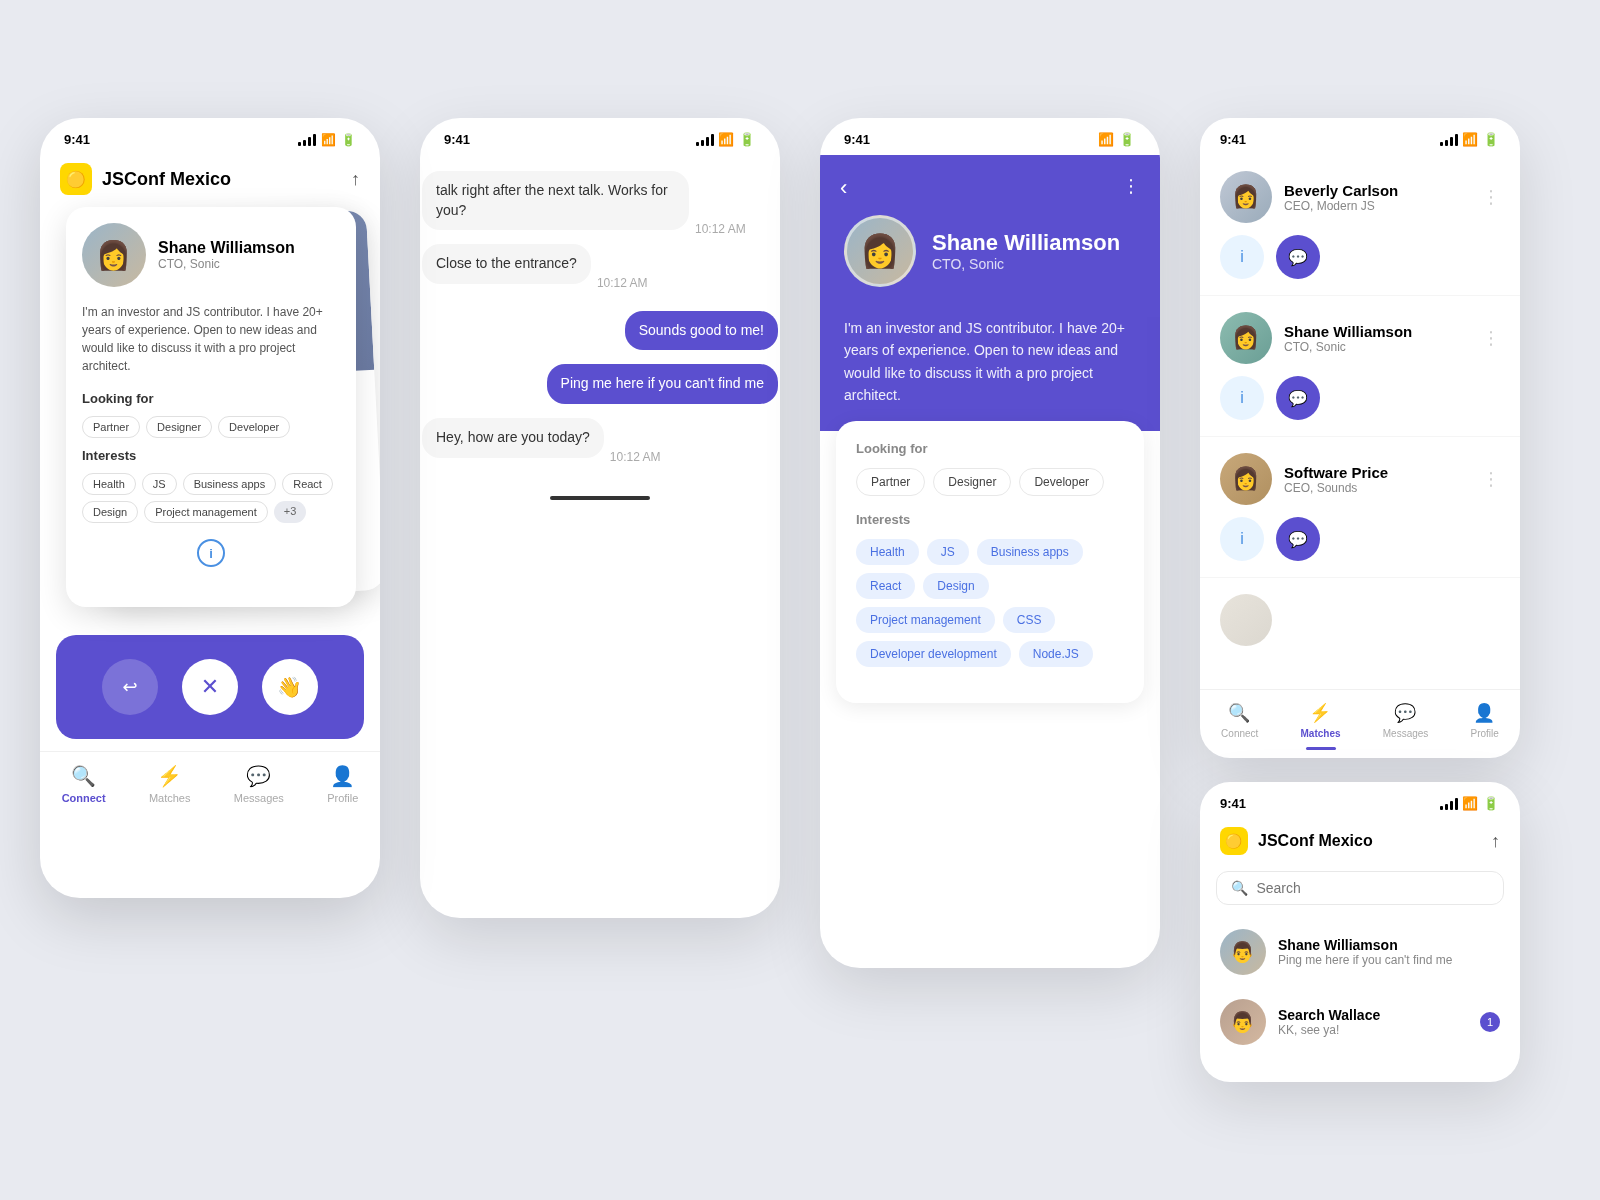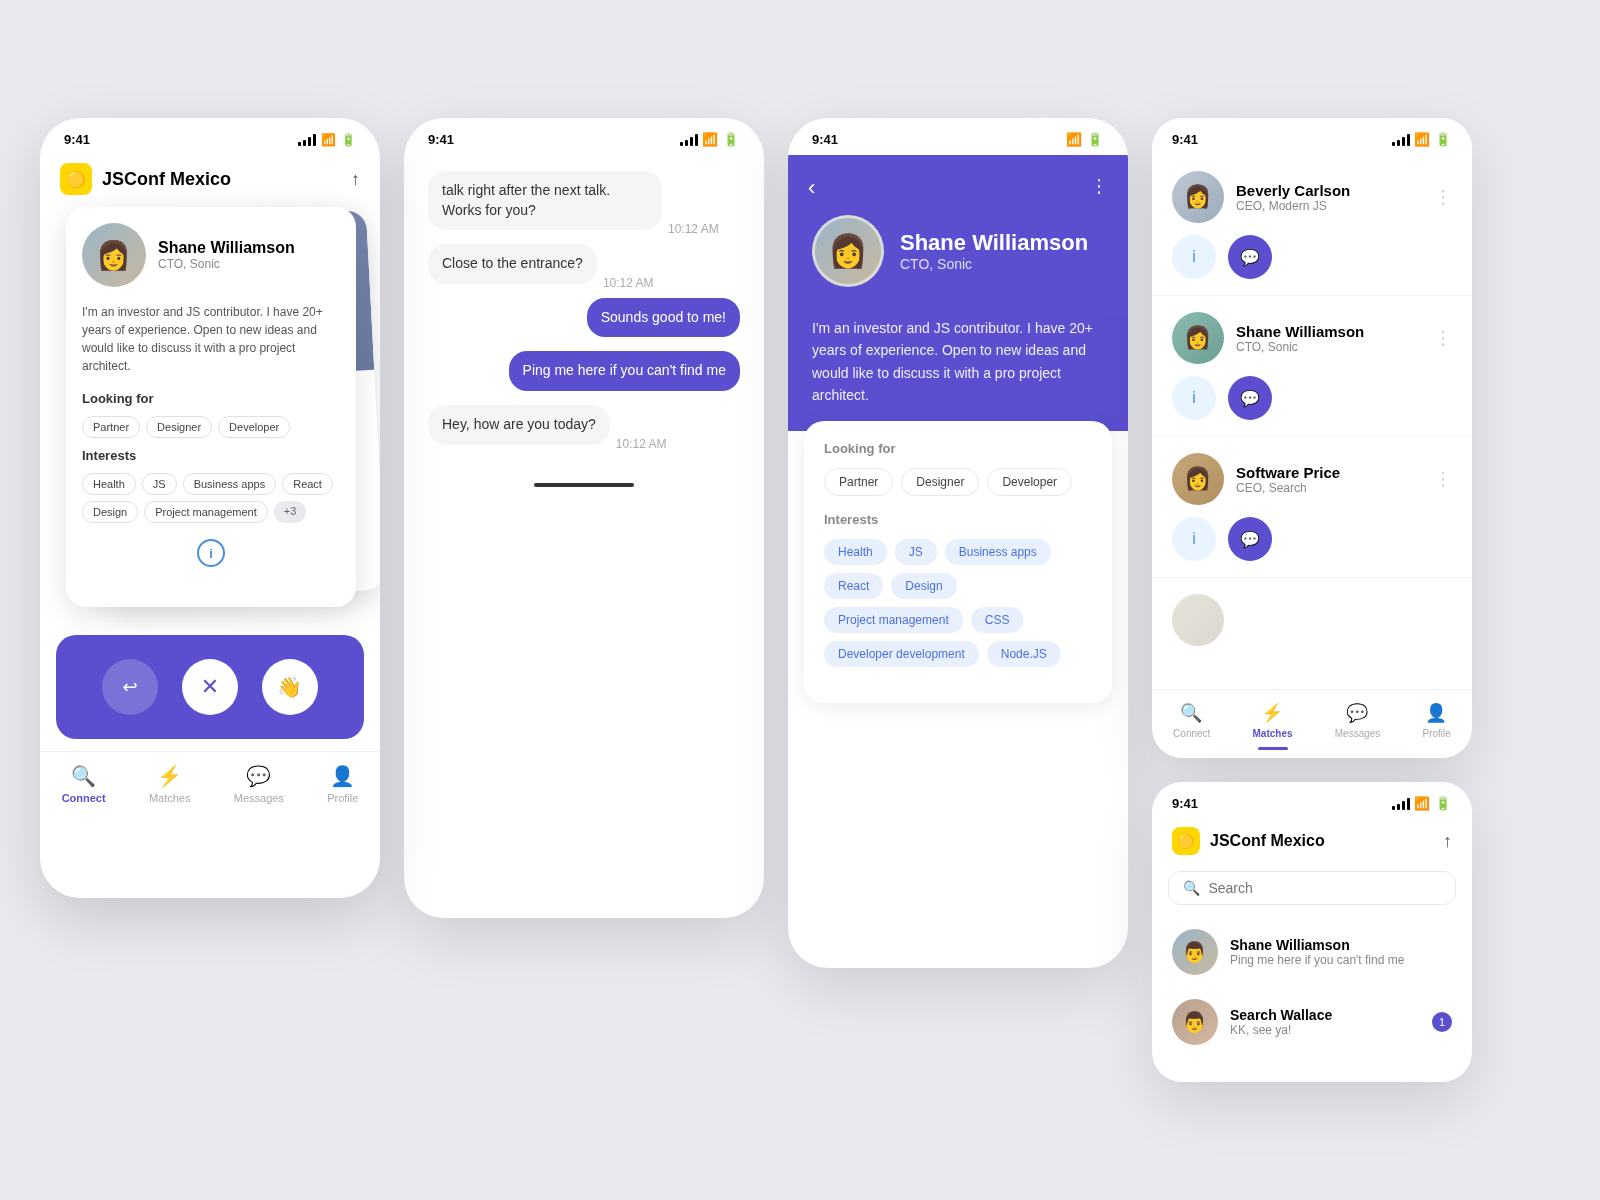--- a/index.html
+++ b/index.html
@@ -8,21 +8,21 @@
       width: 1600px;
       height: 1200px;
       font-family: -apple-system, BlinkMacSystemFont, 'Segoe UI', sans-serif;
       display: flex;
       align-items: center;
       justify-content: center;
       overflow: hidden;
     }
     .main-container {
       display: flex;
-      gap: 24px;
+      gap: 40px;
       align-items: flex-start;
       padding: 40px;
       width: 100%;
     }
 
     
     .phone {
       background: #fff;
       border-radius: 40px;
       overflow: hidden;
@@ -237,21 +237,21 @@
     
     .phone-chat {
       width: 360px;
       min-height: 800px;
       background: #fff;
       border-radius: 40px;
       box-shadow: 0 20px 60px rgba(0,0,0,0.12);
       overflow: hidden;
     }
     .chat-messages {
-      padding: 16px 24px;
+      padding: 16px 2px;
       flex: 1;
     }
     .chat-bubble {
       max-width: 75%;
       padding: 10px 14px;
       border-radius: 18px;
       font-size: 14px;
       margin-bottom: 8px;
       line-height: 1.4;
     }
@@ -702,21 +702,21 @@
         <span class="bubble-time">10:12 AM</span>
       </div>
 
       <div class="bubble-row">
         <div class="chat-bubble bubble-received">
           Close to the entrance?
         </div>
         <span class="bubble-time">10:12 AM</span>
       </div>
 
-      <div class="bubble-row" style="justify-content:flex-end;">
+      <div class="bubble-row" style="justify-content:flex-end;flex-direction:column;">
         <span class="bubble-time-right">10:13 AM</span>
         <div class="chat-bubble bubble-sent">
           Sounds good to me!
         </div>
       </div>
 
       <div class="bubble-row" style="justify-content:flex-end;">
         <span class="bubble-time-right">10:13 AM</span>
         <div class="chat-bubble bubble-sent">
           Ping me here if you can't find me
@@ -836,21 +836,21 @@
           <button class="match-action-btn btn-chat">💬</button>
         </div>
       </div>
 
       <div class="match-card">
         <div class="match-header">
           <div class="match-person">
             <div class="match-avatar" style="background:linear-gradient(135deg,#c8a87a,#b09060);">👩</div>
             <div>
               <div class="match-name">Software Price</div>
-              <div class="match-role">CEO, Search</div>
+              <div class="match-role">CEO, Sounds</div>
             </div>
           </div>
           <span class="dots-btn">⋮</span>
         </div>
         <div class="match-actions">
           <button class="match-action-btn btn-info">i</button>
           <button class="match-action-btn btn-chat">💬</button>
         </div>
       </div>
 

